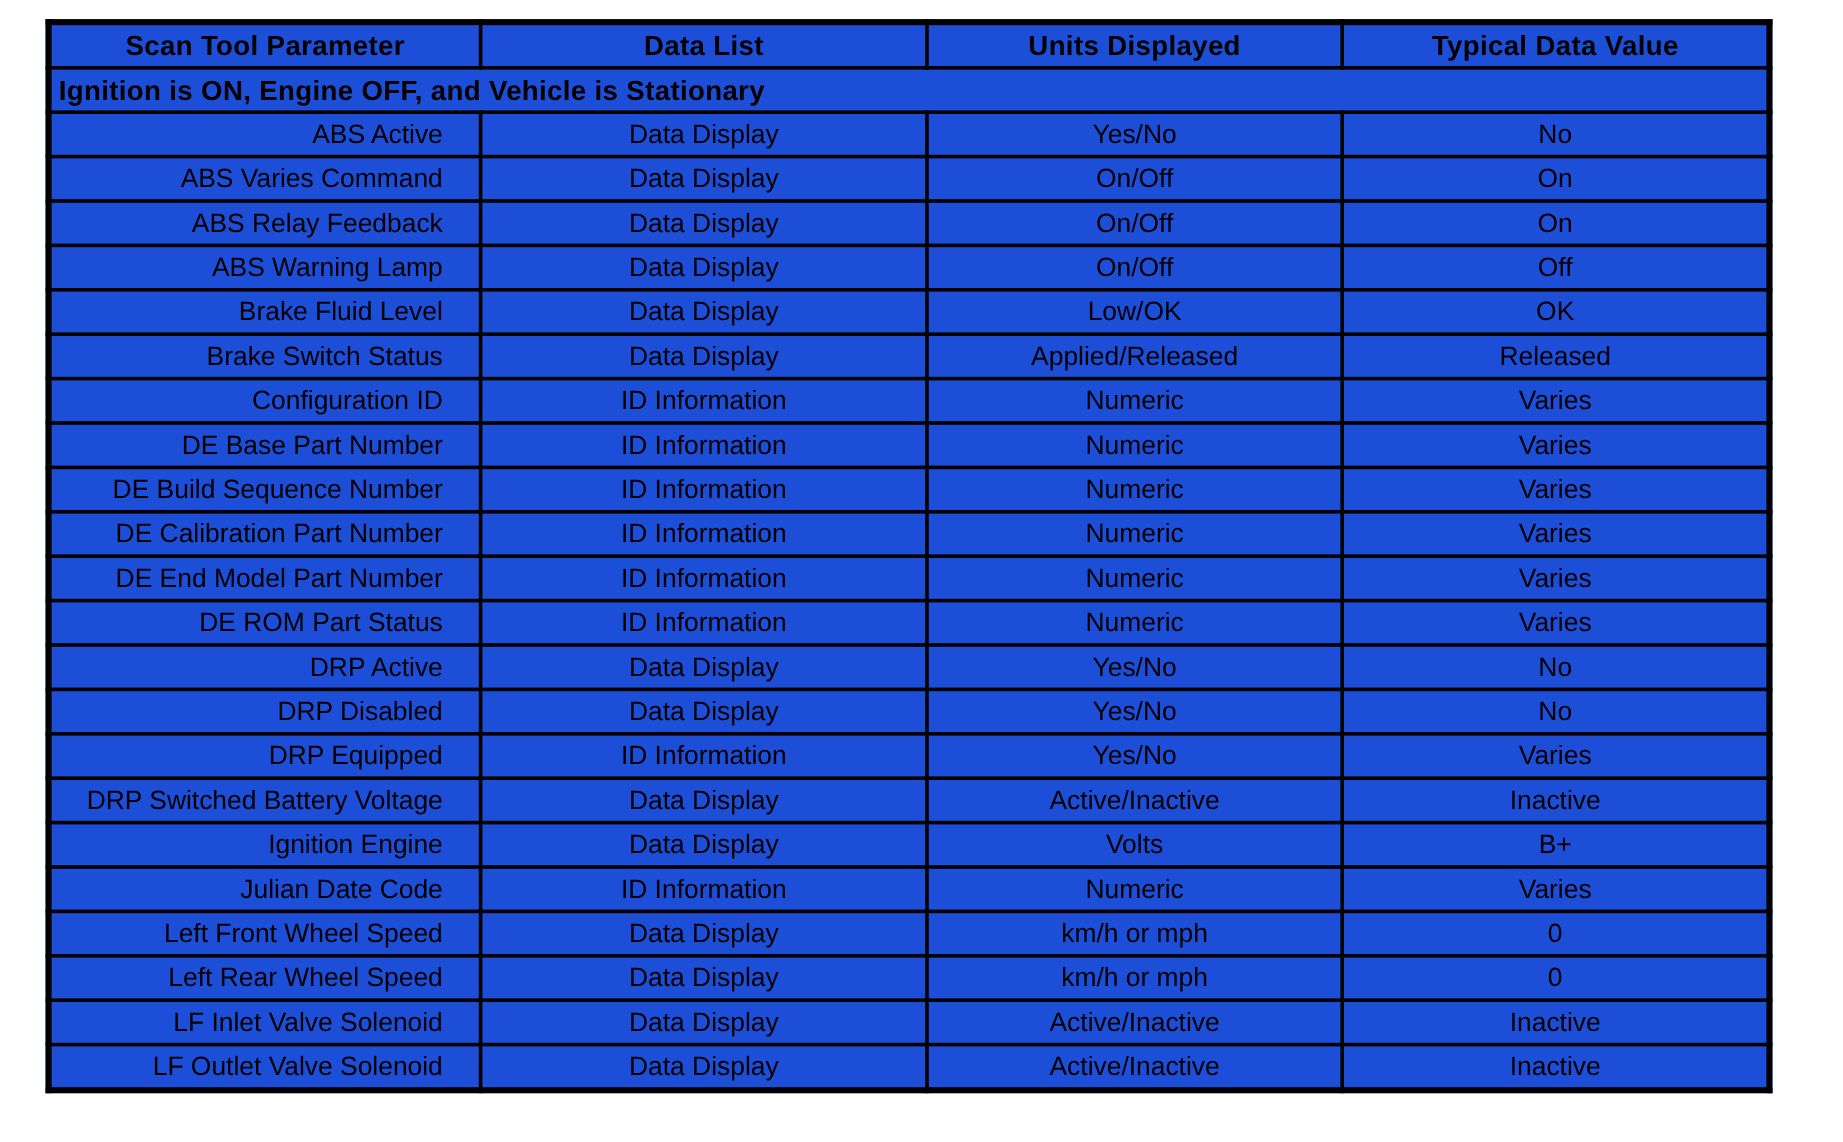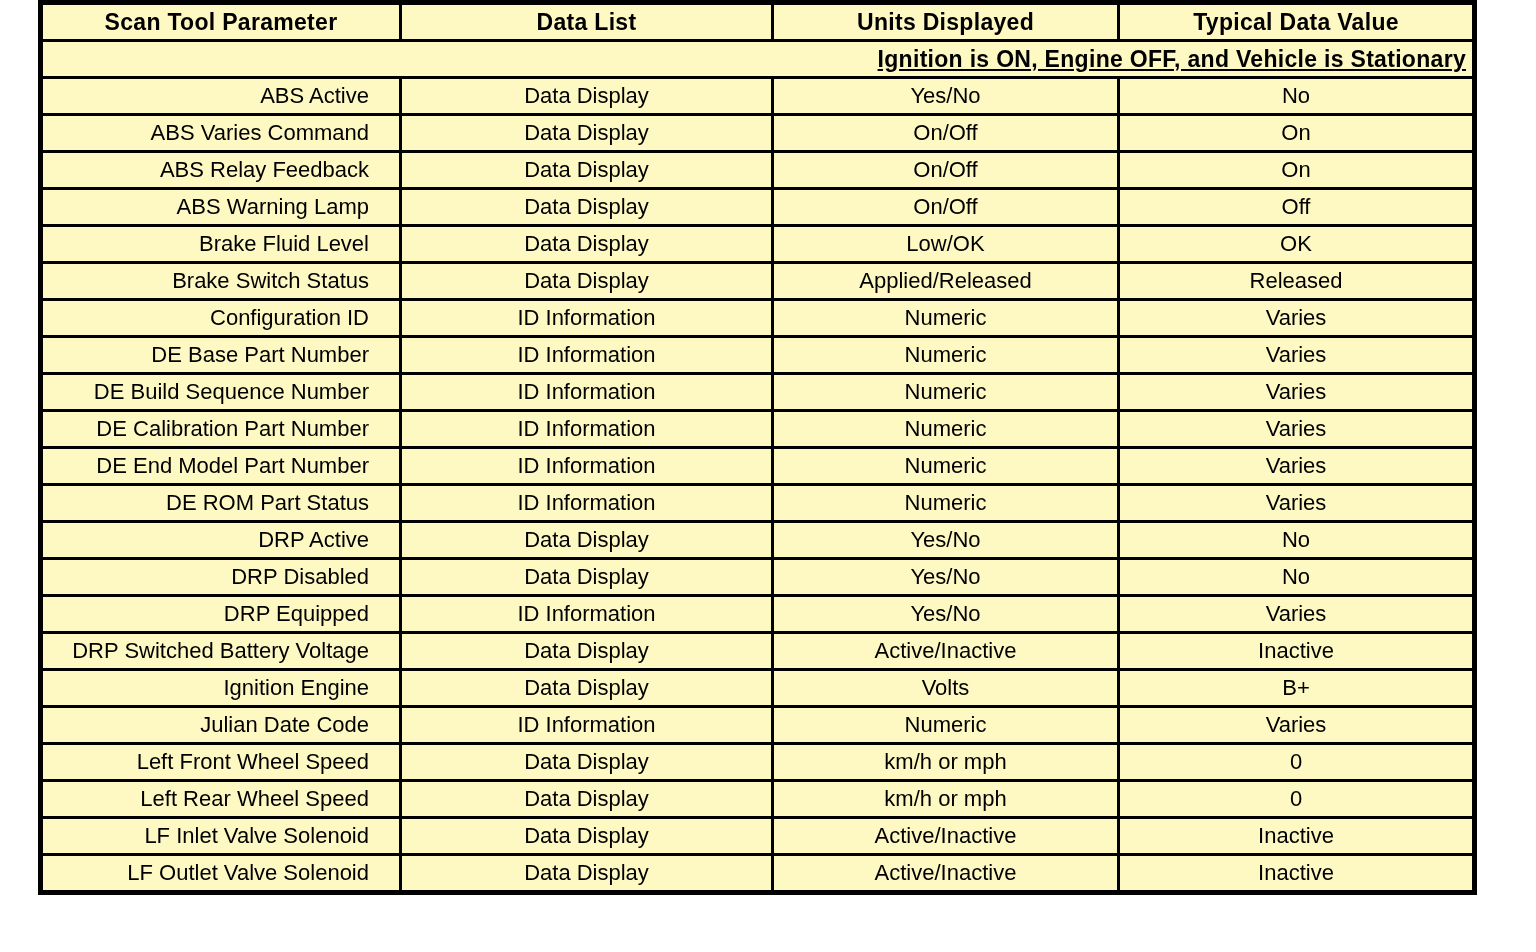--- a/index.html
+++ b/index.html
@@ -14,25 +14,25 @@
   }
   .page {
     position: relative;
     width: 1536px;
     height: 952px;
     background: #ffffff;
   }
   table.scan-table {
     position: absolute;
     left: 38px;
-    top: 0;
+    top: 16px;
     width: 1434px;
     border-collapse: collapse;
     table-layout: fixed;
-    background: #fef9c3;
+    background: #1d4ed8;
   }
   table.scan-table, table.scan-table th, table.scan-table td {
     border: 3px solid #000000;
   }
   table.scan-table {
     border-width: 5px;
   }
   th, td {
     vertical-align: middle;
     overflow: hidden;
@@ -42,24 +42,23 @@
     font-size: 23px;
     font-weight: bold;
     text-align: center;
     padding: 2px 6px;
     letter-spacing: 0.3px;
   }
   th.section-header {
     height: 30px;
     font-size: 23px;
     font-weight: bold;
-    text-align: right;
+    text-align: left;
     padding: 2px 6px;
     letter-spacing: 0.3px;
-    text-decoration: underline;
   }
   td {
     height: 30px;
     font-size: 22px;
     font-weight: normal;
     padding: 2px 6px;
     line-height: 1.15;
   }
   td.param {
     text-align: right;

